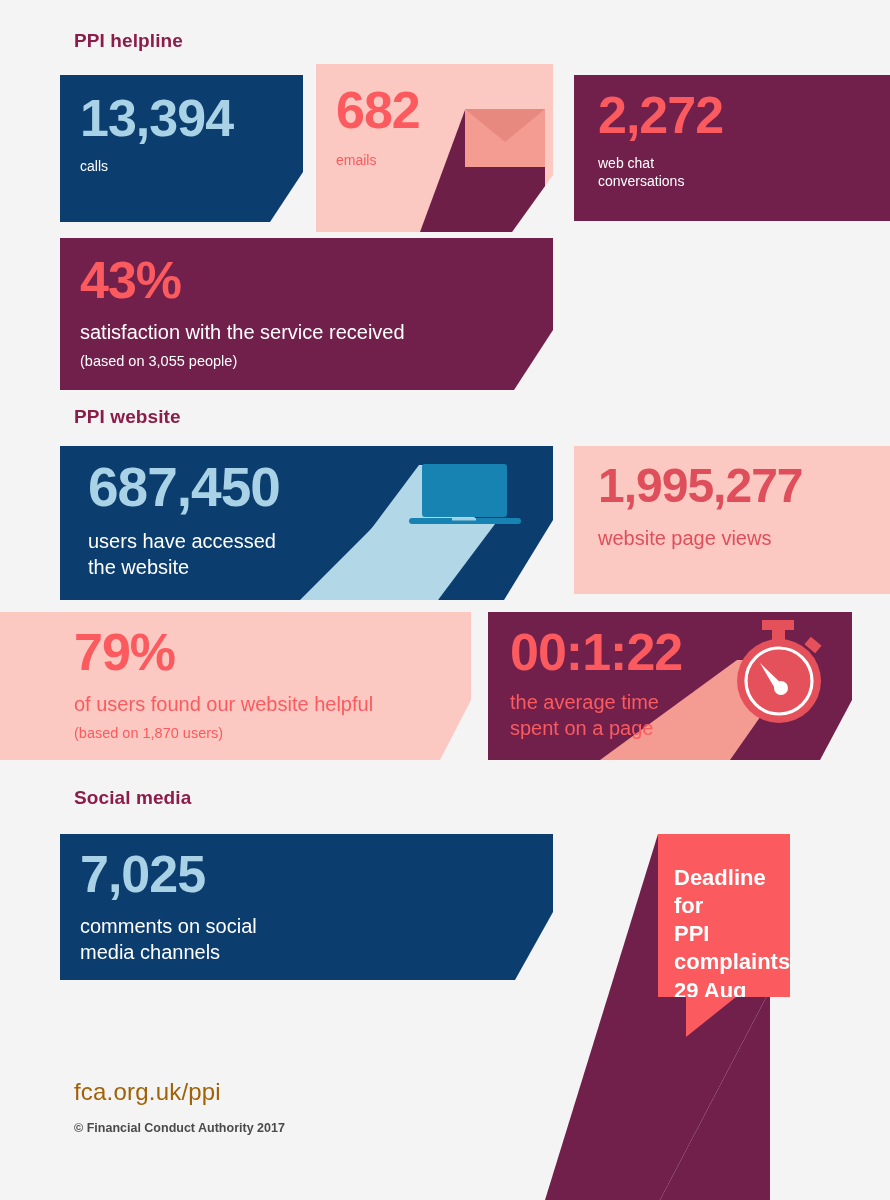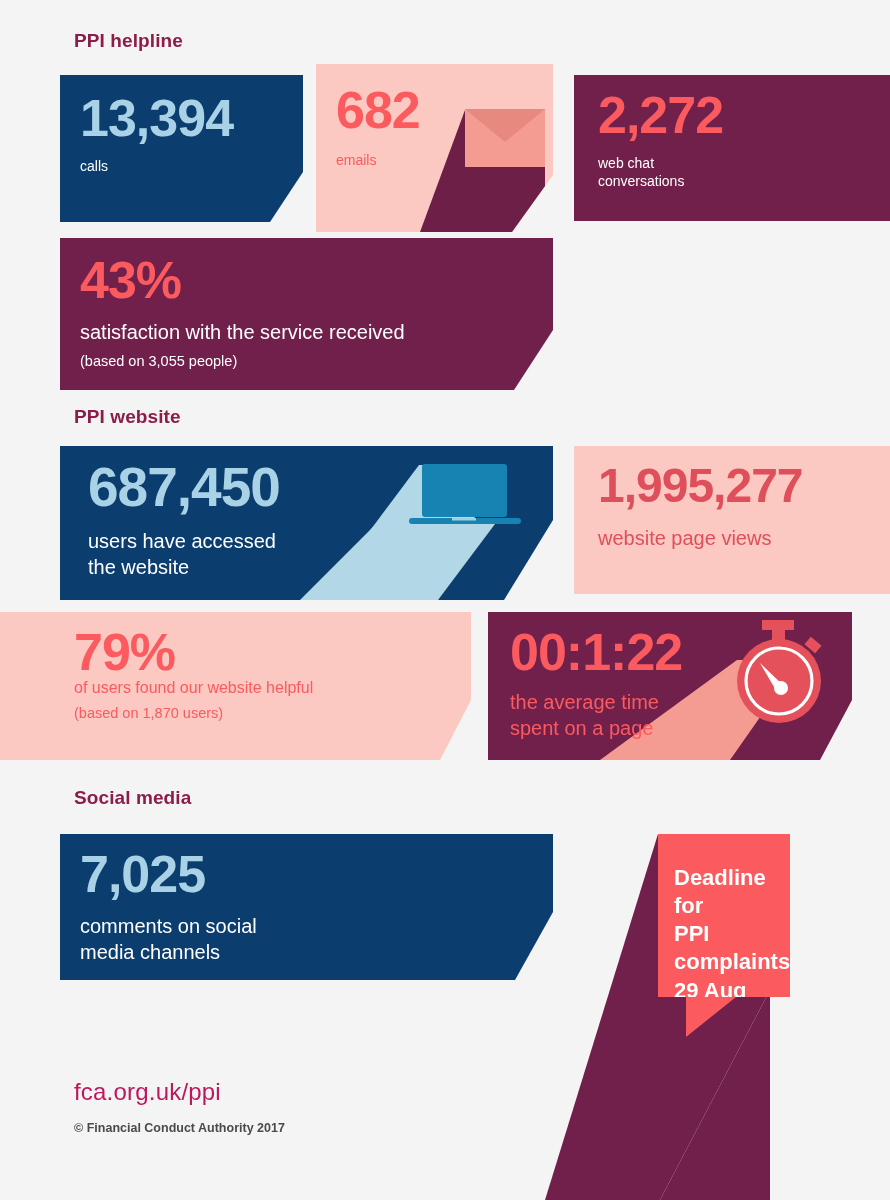--- a/index.html
+++ b/index.html
@@ -26,21 +26,21 @@
 
   
   .section-head{
     position:absolute;left:74px;
     font-size:19px;font-weight:700;color:#8c1d4a;letter-spacing:.1px;
   }
 
   
   #site-link{
     position:absolute;left:74px;top:1078px;
-    font-size:24px;font-weight:400;color:#be185d;letter-spacing:.2px;
+    font-size:24px;font-weight:400;color:#a16207;letter-spacing:.2px;
   }
   #copyright{
     position:absolute;left:74px;top:1121px;
     font-size:12.5px;font-weight:700;color:#4a4a4a;
   }
 
   svg{display:block;}
   .svg-layer{position:absolute;left:0;top:0;width:890px;height:1200px;pointer-events:none;}
 
   
@@ -163,21 +163,21 @@
   <div class="card" style="left:574px;top:446px;width:330px;height:148px;">
     <div class="pad" style="left:24px;top:16px;">
       <div class="big t-darkred" style="font-size:48px;">1,995,277</div>
       <div class="lbl t-darkred" style="margin-top:16px;font-size:20px;">website page views</div>
     </div>
   </div>
 
   <div class="card" style="left:0px;top:612px;width:471px;height:148px;">
     <div class="pad" style="left:74px;top:14px;">
       <div class="big t-coral">79%</div>
-      <div class="lbl t-coral" style="font-size:16px;">of users found our website helpful</div>
+      <div class="lbl t-coral" style="margin-top:14px;font-size:20px;">of users found our website helpful</div>
       <div class="sub t-coral" style="margin-top:6px;">(based on 1,870 users)</div>
     </div>
   </div>
 
   <div class="card" style="left:488px;top:612px;width:364px;height:148px;">
     <div class="pad" style="left:22px;top:14px;">
       <div class="big t-coral">00:1:22</div>
       <div class="lbl t-coral" style="margin-top:12px;font-size:20px;">the average time</div>
       <div class="lbl t-coral" style="font-size:20px;">spent on a page</div>
     </div>

